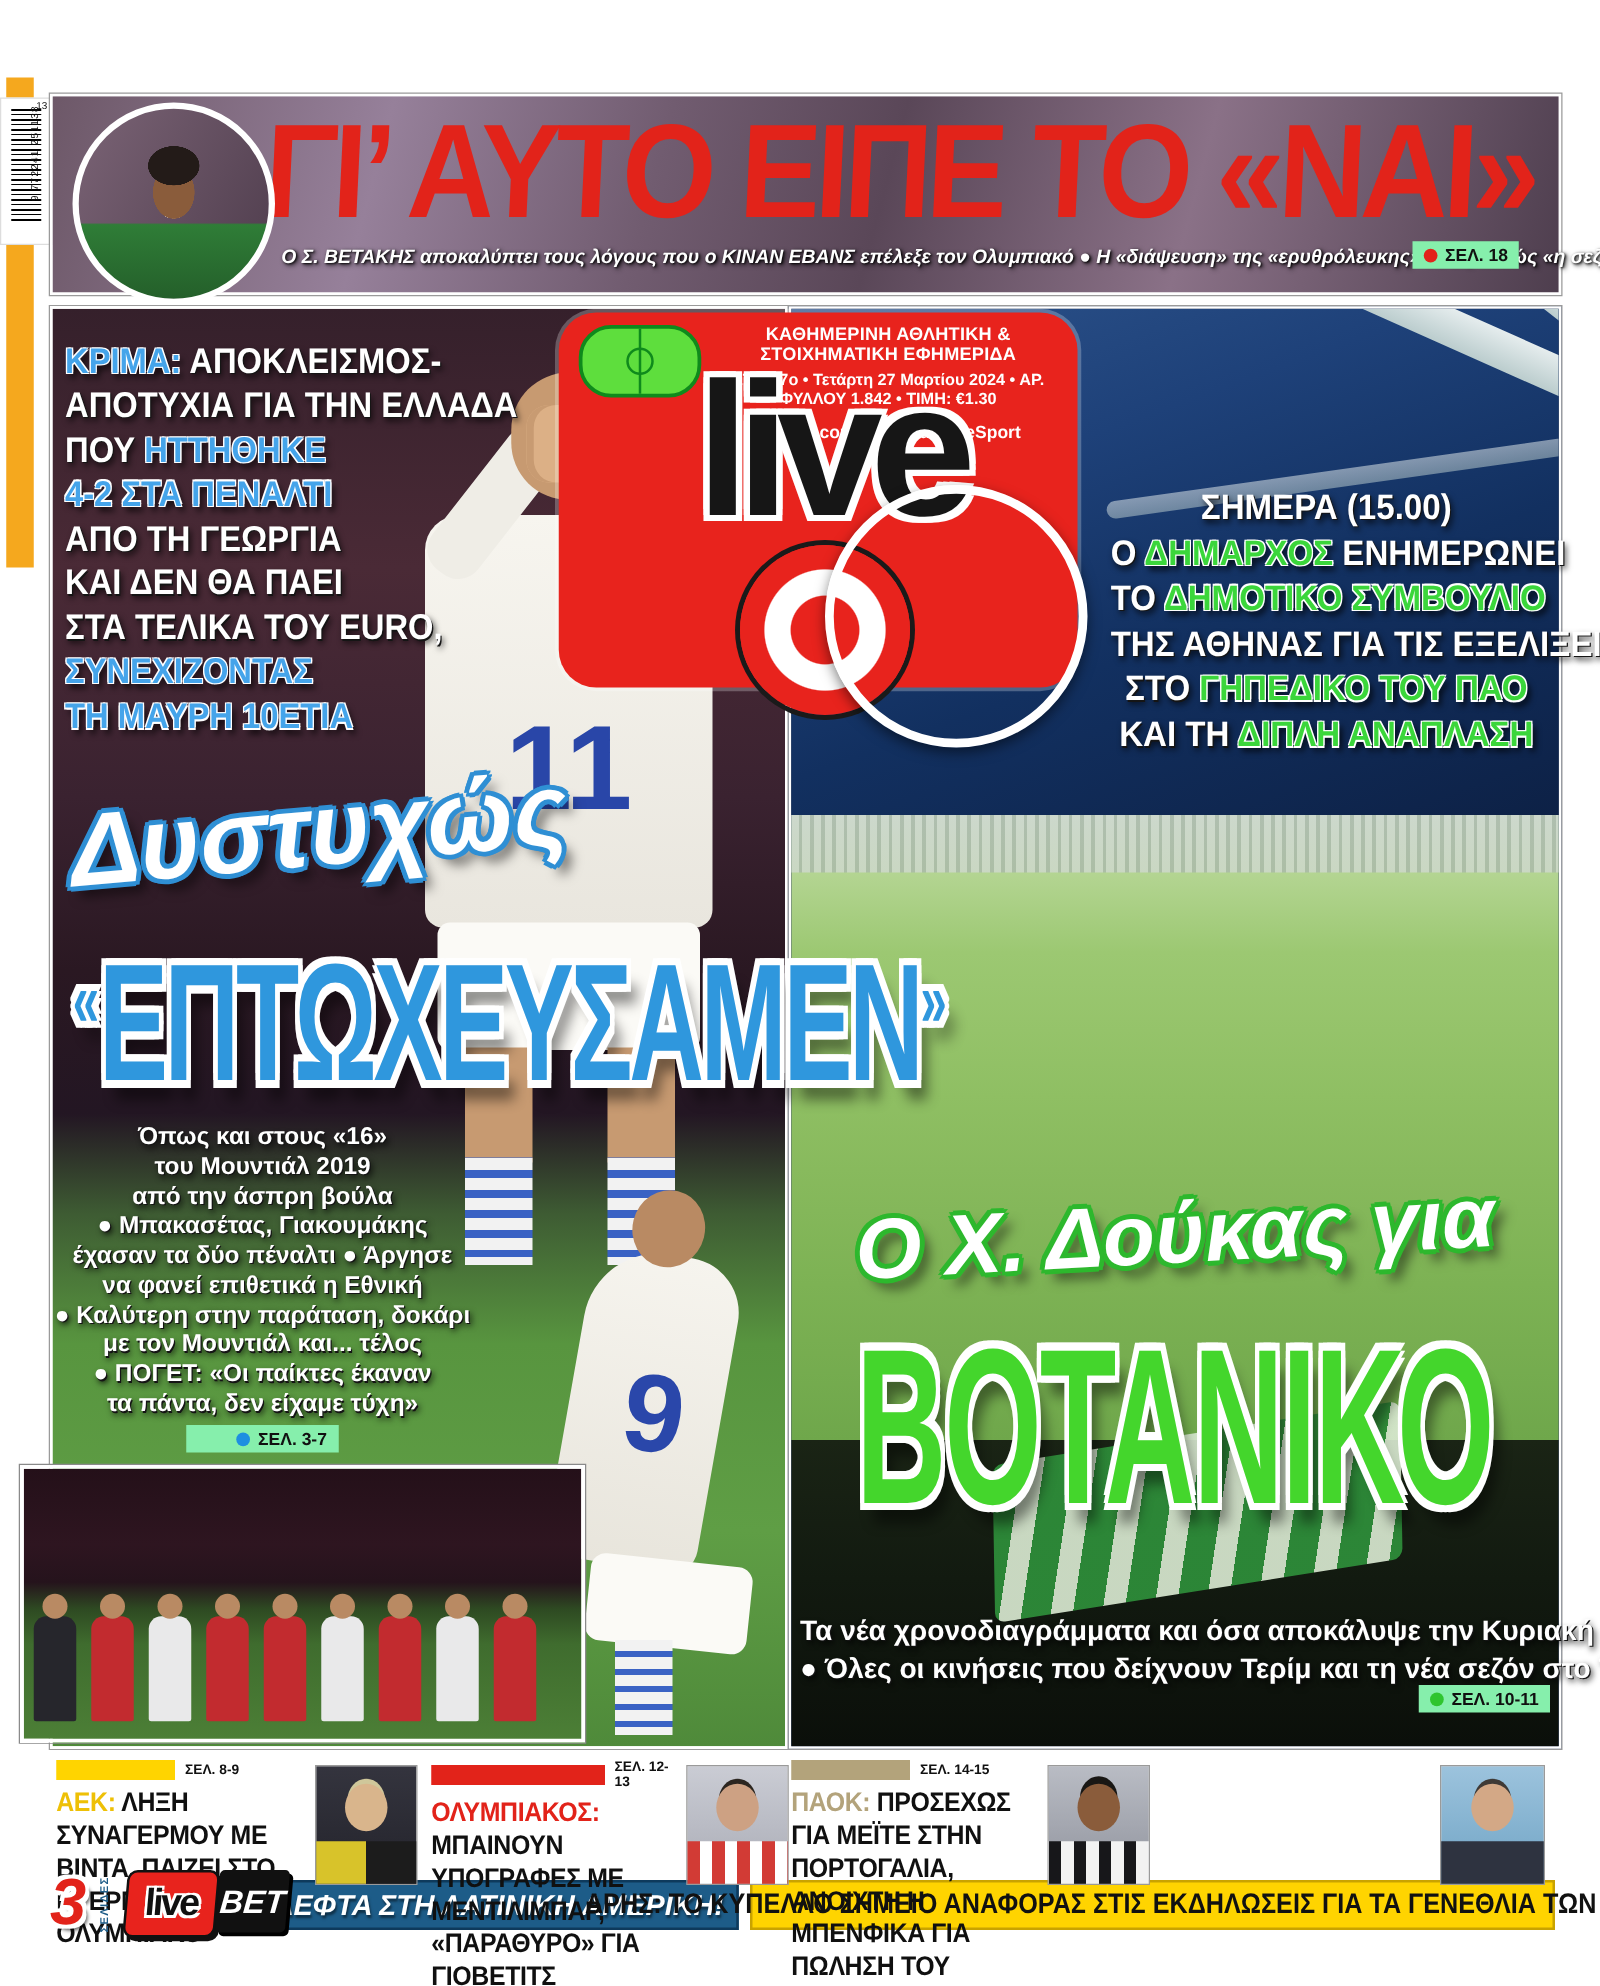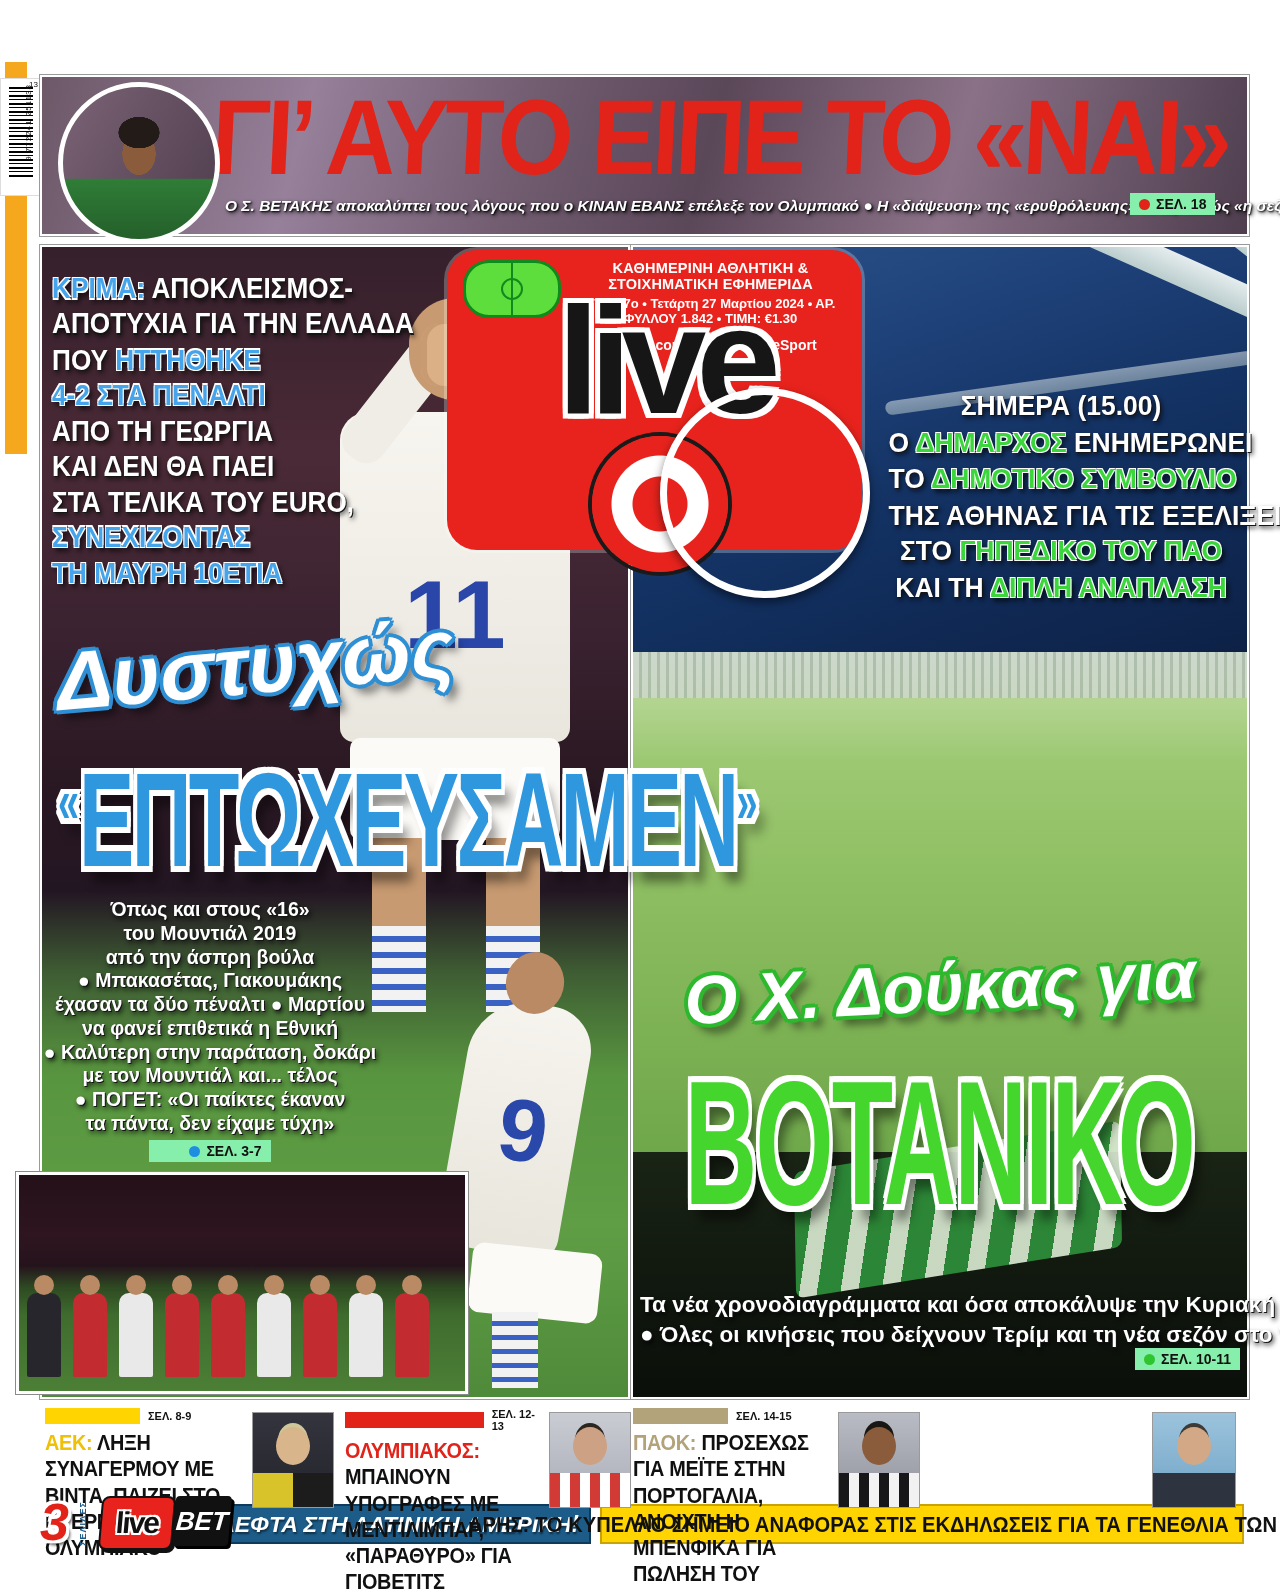--- a/index.html
+++ b/index.html
@@ -282,21 +282,21 @@
   <div class="abs dys script-blue">Δυστυχώς</div>
   <div class="abs eptw ow4">
     <span class="q">«</span><span>ΕΠΤΩΧΕΥΣΑΜΕΝ</span><span class="q">»</span>
   </div>
 
   <div class="abs bullets">
       <div class="line">Όπως και στους «16»</div>
       <div class="line">του Μουντιάλ 2019</div>
       <div class="line">από την άσπρη βούλα</div>
       <div class="line">● Μπακασέτας, Γιακουμάκης</div>
-      <div class="line">έχασαν τα δύο πέναλτι ● Μαρτίου</div>
+      <div class="line">έχασαν τα δύο πέναλτι ● Άργησε</div>
       <div class="line">να φανεί επιθετικά η Εθνική</div>
       <div class="line">● Καλύτερη στην παράταση, δοκάρι</div>
       <div class="line">με τον Μουντιάλ και... τέλος</div>
       <div class="line">● ΠΟΓΕΤ: «Οι παίκτες έκαναν</div>
       <div class="line">τα πάντα, δεν είχαμε τύχη»</div>
     </div>
   <div class="abs badge-row-left">
     <span class="badge badge-37">
       <span class="dot" style="background:#1e8fe0"></span>
       <span>ΣΕΛ. 3-7</span>

